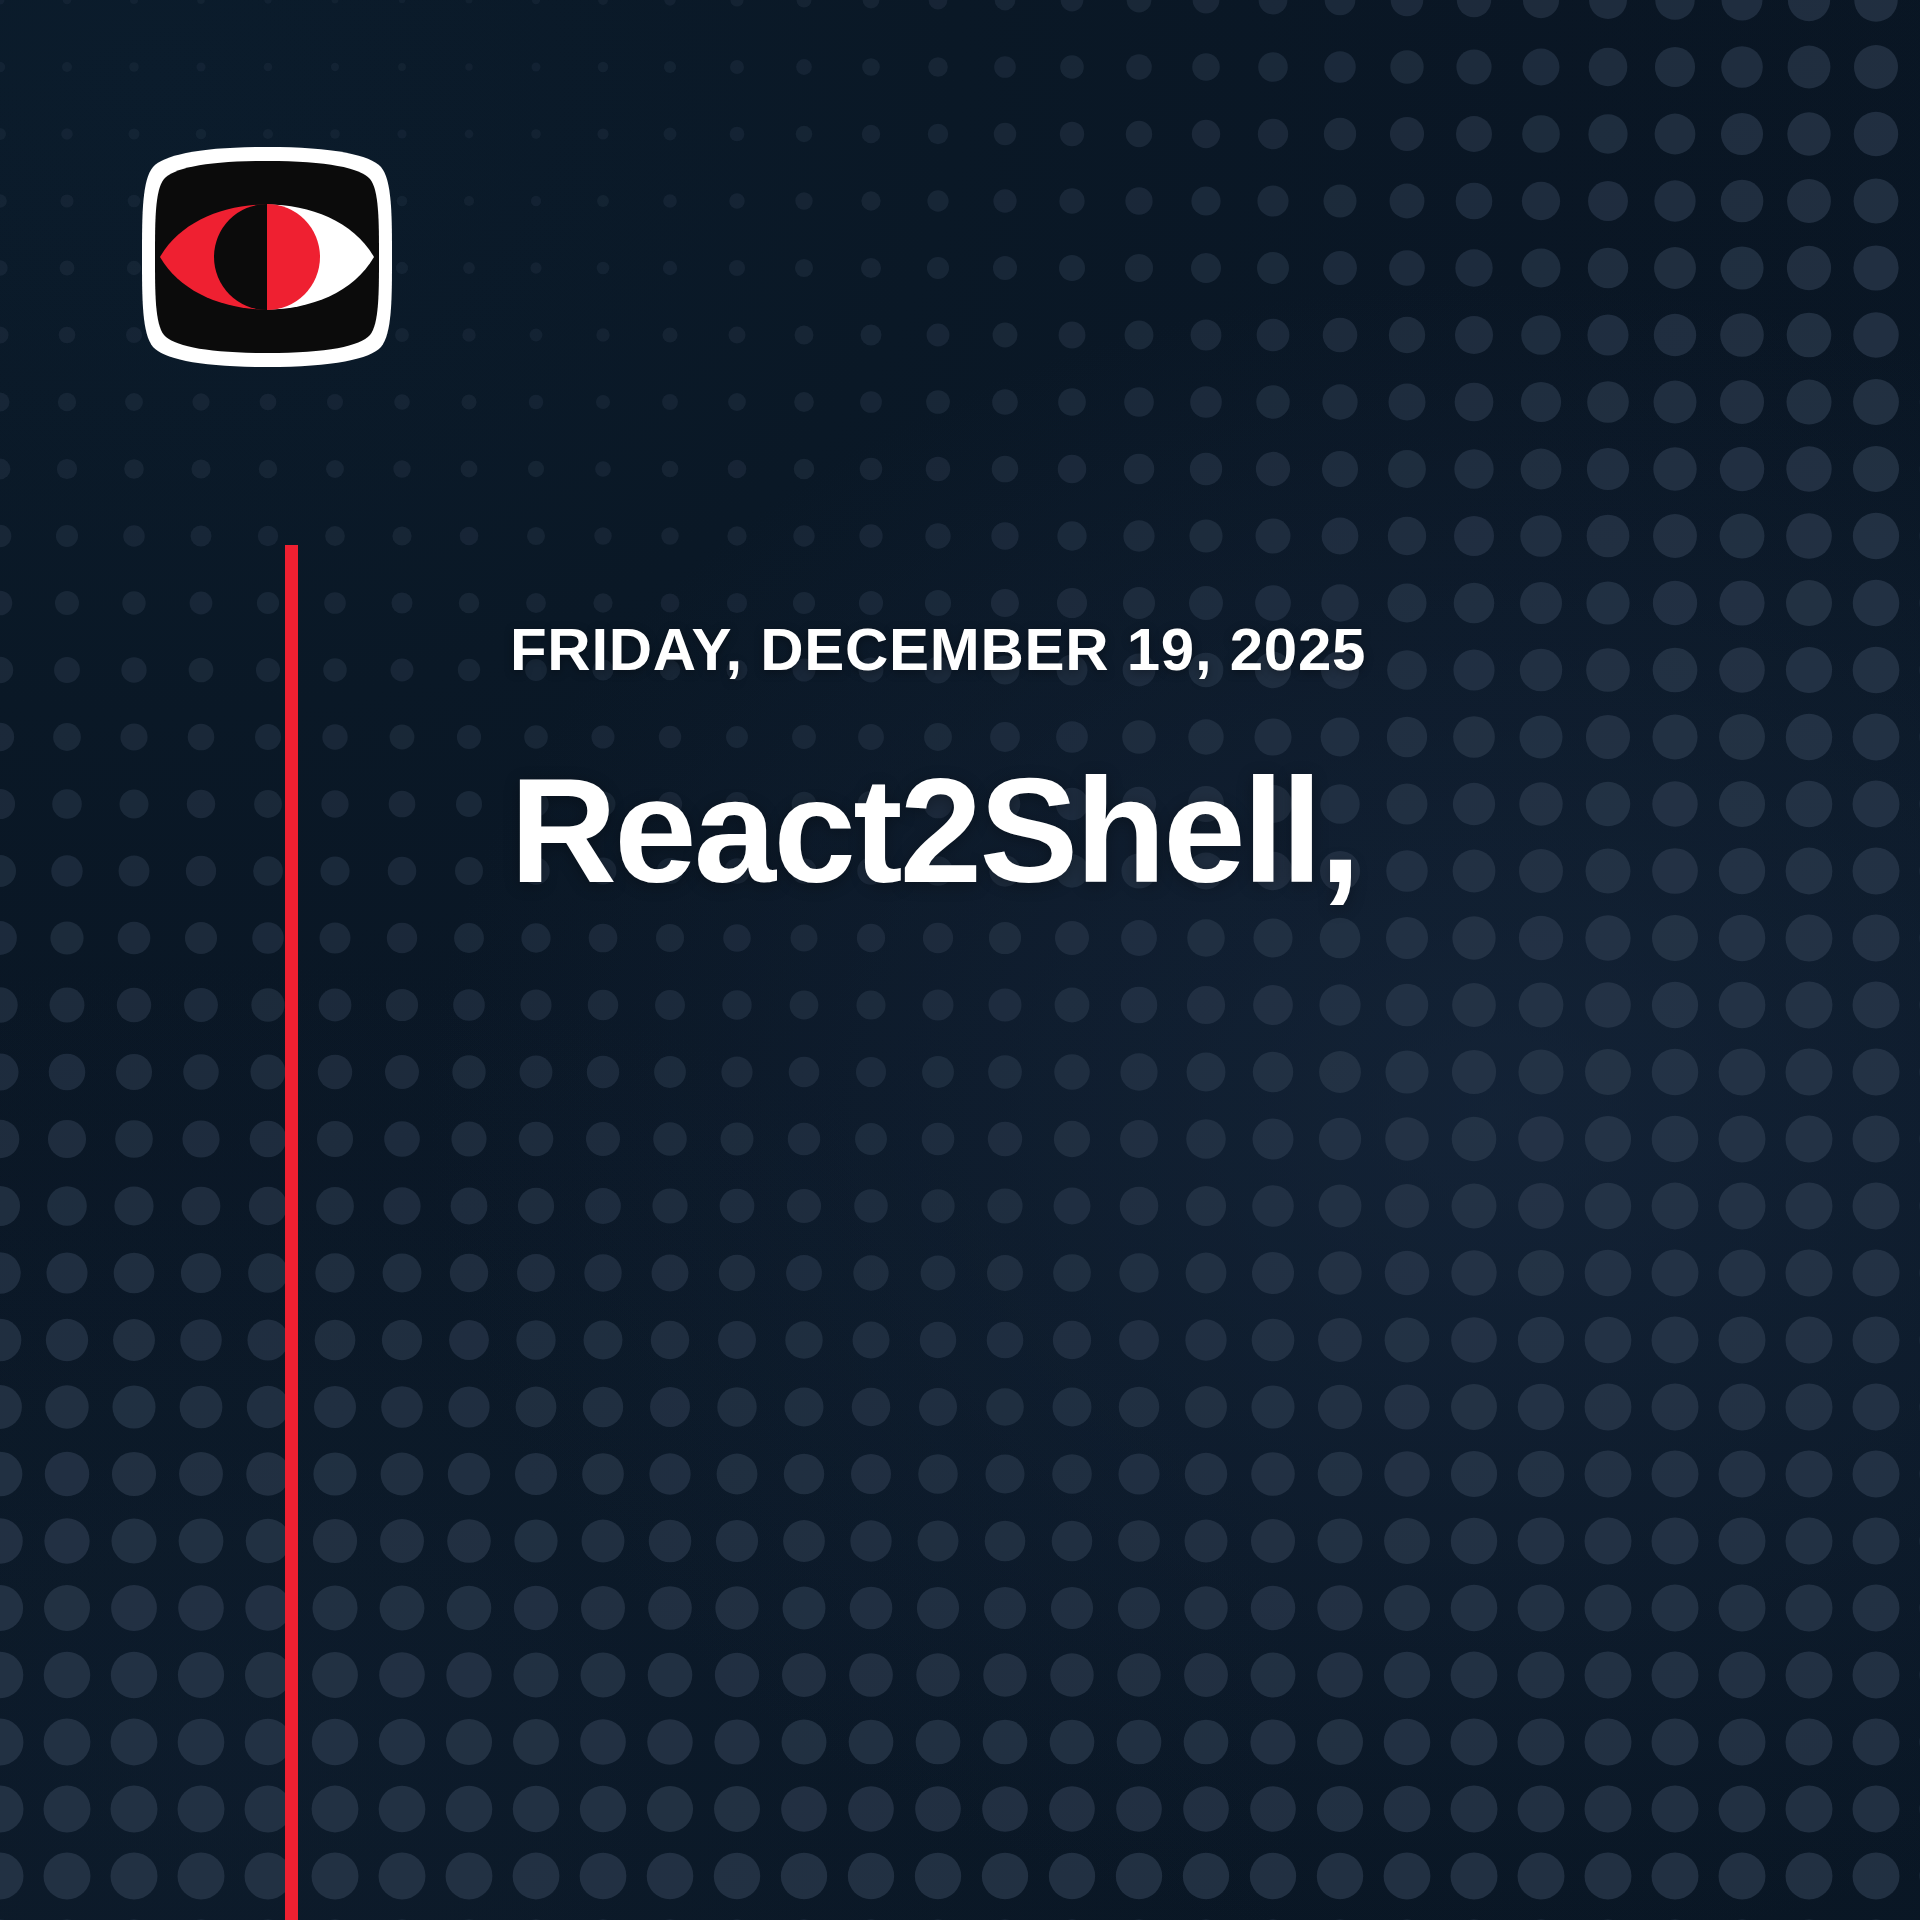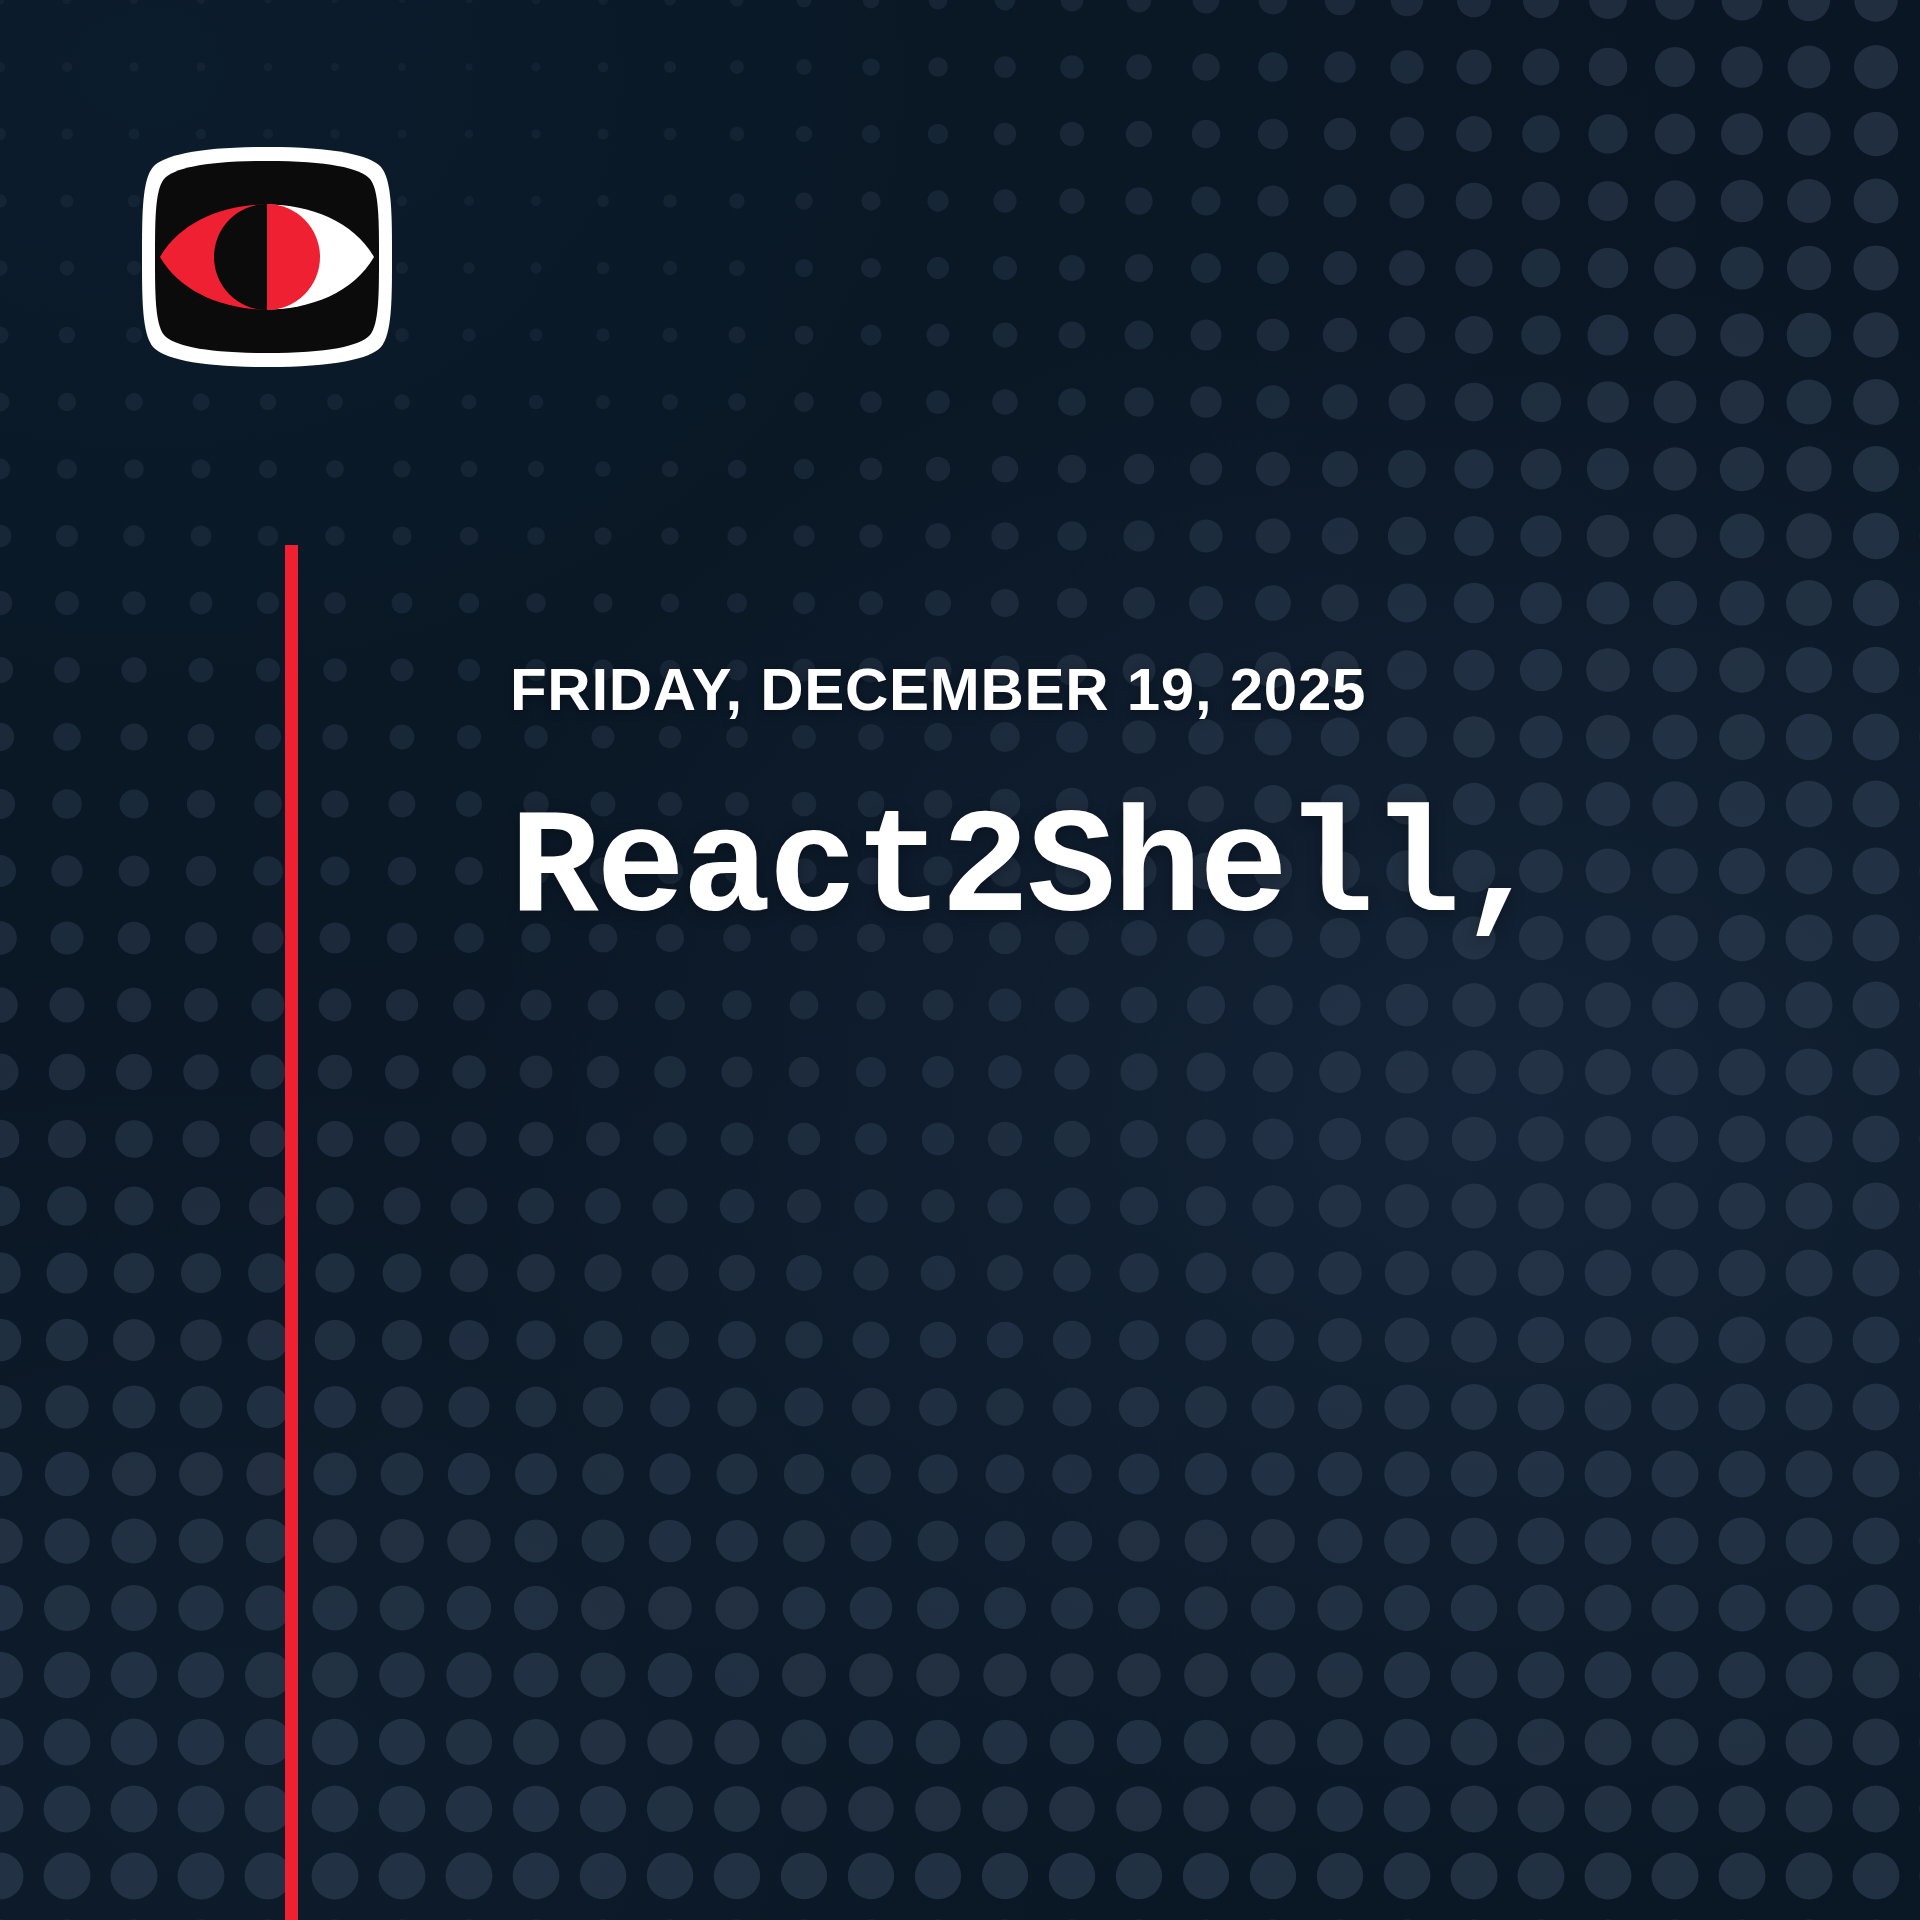--- a/index.html
+++ b/index.html
@@ -61,26 +61,25 @@
 
   #eyebrow{
     font-family:"Liberation Sans", sans-serif;
     font-weight:700;
     font-size:60px;
     letter-spacing:0.012em;
     color:#ffffff;
     line-height:1.0;
     white-space:nowrap;
     text-shadow:0 2px 10px rgba(0,0,0,.35);
-    margin-top:40px;
   }
 
   #headline{
     margin-top:78px;
-    font-family:Liberation Mono, monospace;
+    font-family:Liberation Sans, sans-serif;
     font-weight:700;
     font-size:148px;
     line-height:0.99;
     letter-spacing:-0.018em;
     color:#ffffff;
     text-shadow:0 3px 16px rgba(0,0,0,.30);
   }
   #headline .hl-line{ display:block; white-space:nowrap; }
 </style>
 </head>

